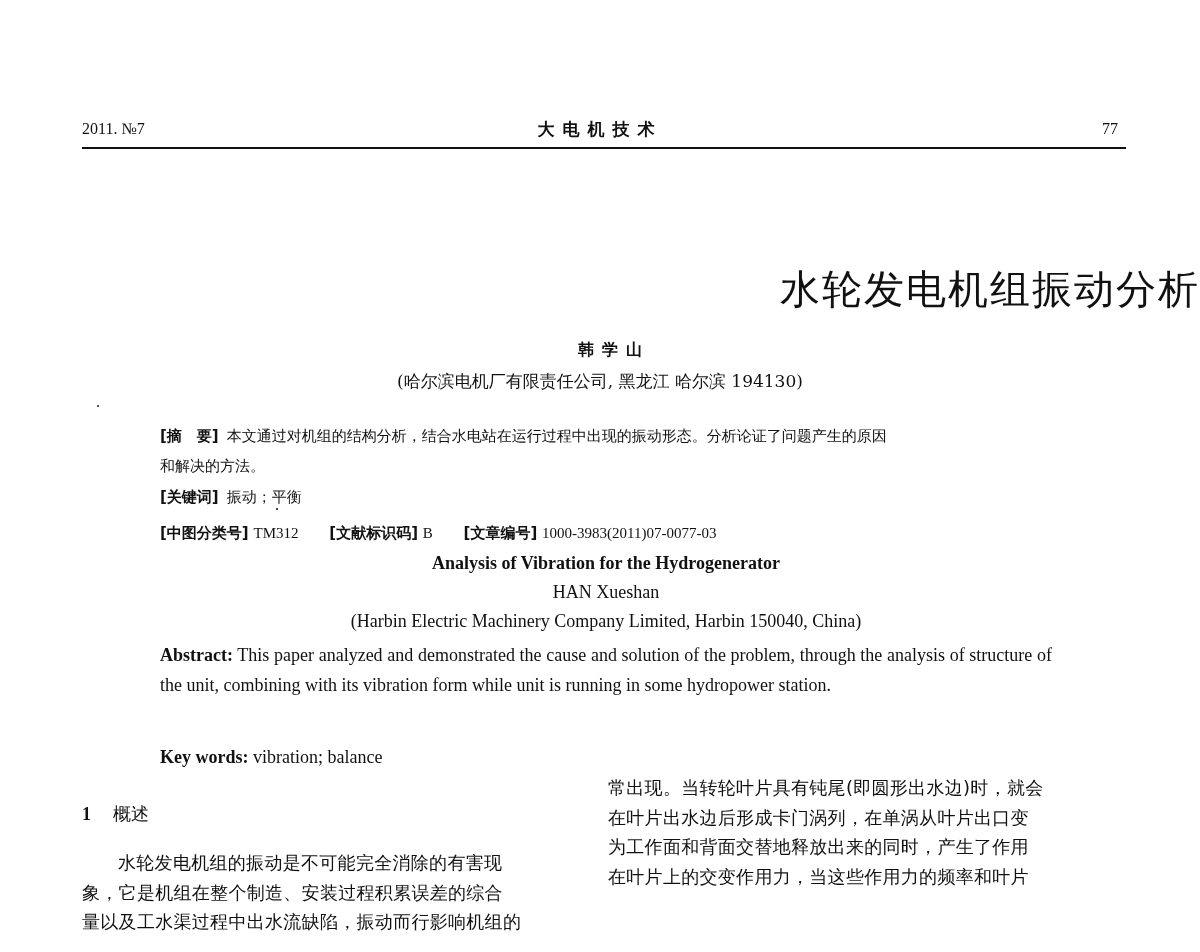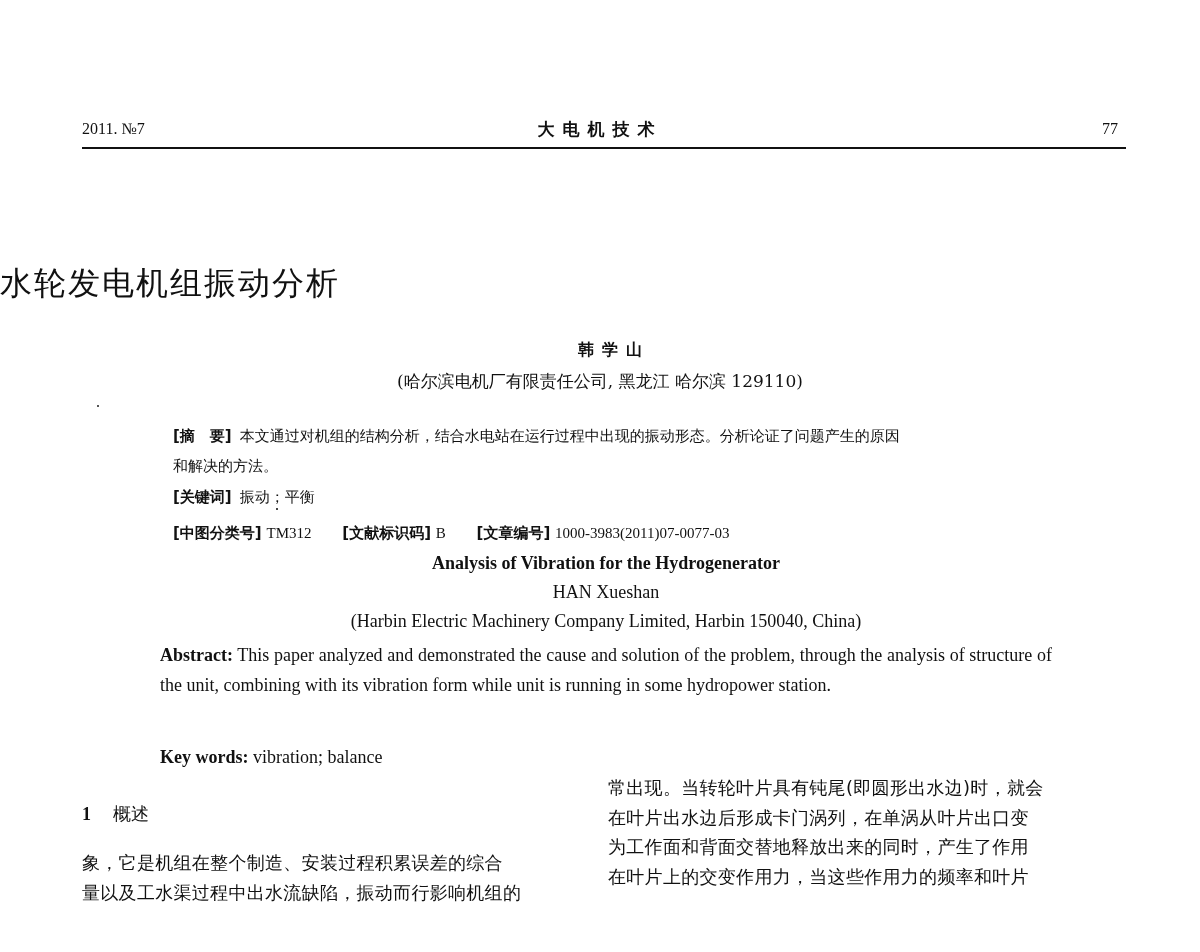--- a/index.html
+++ b/index.html
@@ -38,22 +38,22 @@
     }
     .hdr-rule {
       left: 82px; top: 147px;
       width: 1044px; height: 0;
       border-top: 2px solid #111;
     }
 
     
     .title {
       left: 0; width: 1200px; top: 262px;
-      text-align: left;
-      font-size: 32px;
+      text-align: right;
+      font-size: 40px;
       font-family: Liberation Serif, serif;
       letter-spacing: 2px;
     }
     .author-cn {
       left: 0; width: 1200px; top: 340px;
       text-align: center;
       font-size: 16px;
       font-weight: bold;
       letter-spacing: 8px;
       font-family: "DejaVu Serif", serif;
@@ -70,21 +70,20 @@
       width: 2px; height: 2px;
       background: #555;
     }
 
     
     .cn-block {
       left: 160px; width: 900px;
       font-size: 15px;
       font-family: "DejaVu Sans", sans-serif;
       line-height: 20px;
-      margin-left: 13px;
     }
     .cn-abs-1 { top: 426px; }
     .cn-abs-2 { top: 456px; }
     .cn-kw { top: 487px; }
     .cn-cls { top: 523px; }
     .tag { font-weight: bold; }
     .gap { display: inline-block; width: 26px; }
     .gap-s { display: inline-block; width: 8px; }
     .latin { font-family: "Liberation Serif", serif; font-size: 15px; }
     .stray-dot2 {
@@ -159,21 +158,21 @@
 </head>
 <body>
 
 <div class="abs hdr-left">2011. №7</div>
 <div class="abs hdr-center">大电机技术</div>
 <div class="abs hdr-right">77</div>
 <div class="abs hdr-rule"></div>
 
 <div class="abs title">水轮发电机组振动分析</div>
 <div class="abs author-cn">韩学山</div>
-<div class="abs affil-cn">(哈尔滨电机厂有限责任公司, 黑龙江 哈尔滨 129110)</div>
+<div class="abs affil-cn">(哈尔滨电机厂有限责任公司, 黑龙江 哈尔滨 194130)</div>
 <div class="abs stray-dot"></div>
 
 <div class="abs cn-block cn-abs-1">
   <span class="tag">[摘　要]</span><span class="gap-s"></span><span>本文通过对机组的结构分析，结合水电站在运行过程中出现的振动形态。分析论证了问题产生的原因</span>
 </div>
 <div class="abs cn-block cn-abs-2">
   <span>和解决的方法。</span>
 </div>
 <div class="abs cn-block cn-kw">
   <span class="tag">[关键词]</span><span class="gap-s"></span><span>振动；平衡</span>
@@ -199,20 +198,21 @@
 <div class="abs en-kw">
   <span class="lbl">Key words:</span>
   <span>vibration;  balance</span>
 </div>
 
 <div class="abs section-head">
   <span class="num">1</span><span>概述</span>
 </div>
 
 <div class="abs col col-left">
+  <p class="indent">水轮发电机组的振动是不可能完全消除的有害现</p>
   <p>象，它是机组在整个制造、安装过程积累误差的综合</p>
   <p>量以及工水渠过程中出水流缺陷，振动而行影响机组的</p>
 </div>
 
 <div class="abs col col-right">
   <p>常出现。当转轮叶片具有钝尾(即圆形出水边)时，就会</p>
   <p>在叶片出水边后形成卡门涡列，在单涡从叶片出口变</p>
   <p>为工作面和背面交替地释放出来的同时，产生了作用</p>
   <p>在叶片上的交变作用力，当这些作用力的频率和叶片</p>
 </div>

